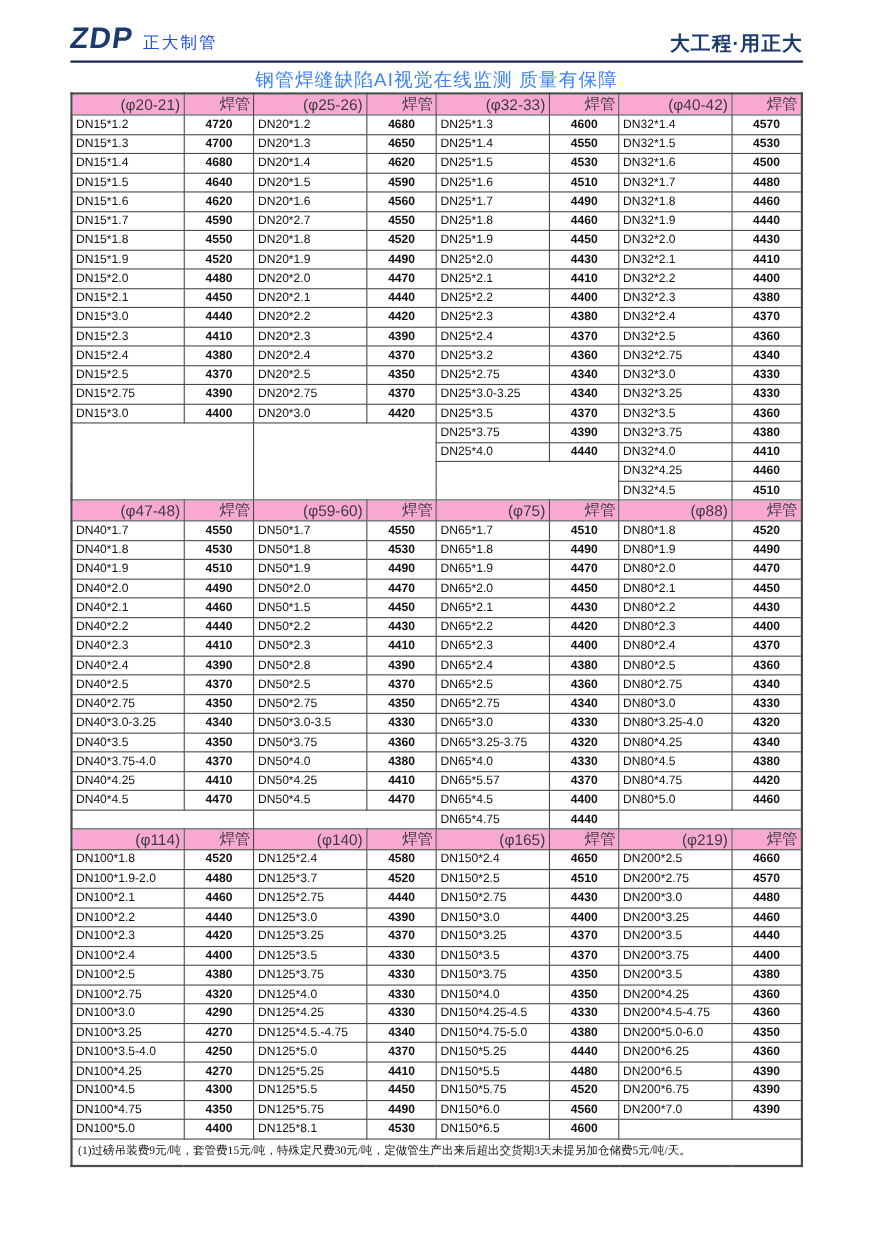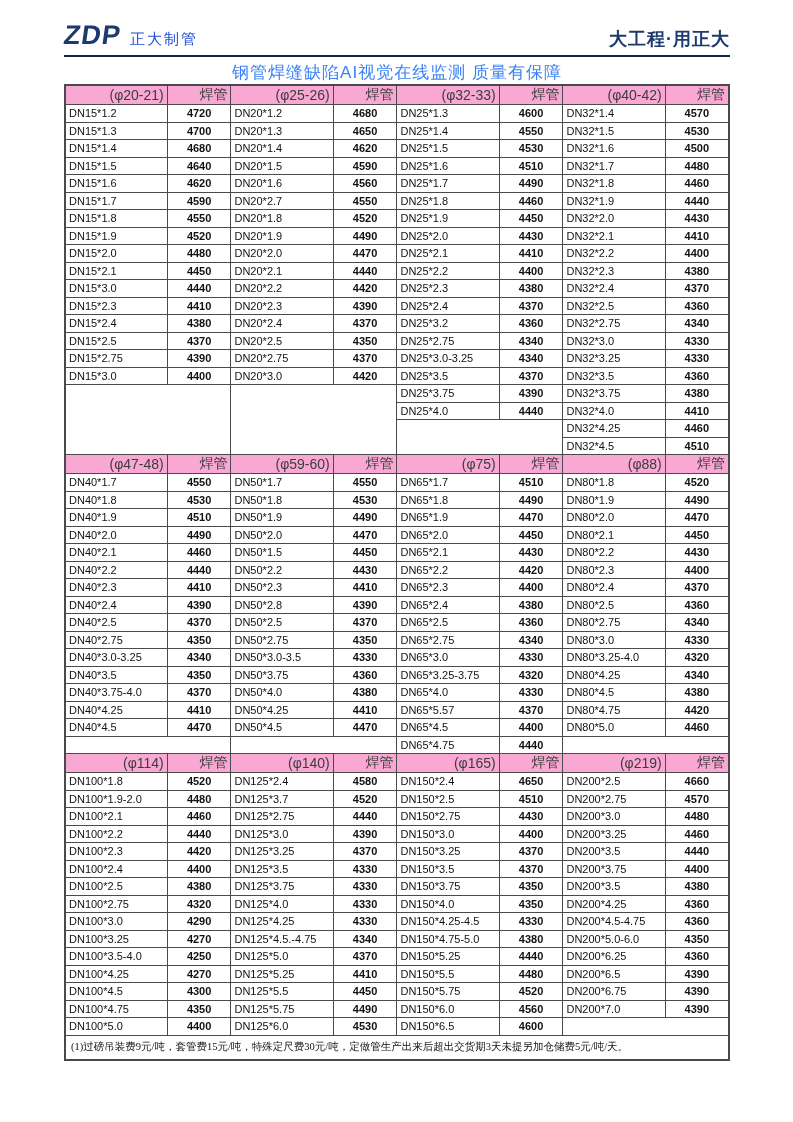--- a/index.html
+++ b/index.html
@@ -570,21 +570,21 @@
           <td class="size">DN125*5.75</td>
           <td class="price">4490</td>
           <td class="size">DN150*6.0</td>
           <td class="price">4560</td>
           <td class="size">DN200*7.0</td>
           <td class="price">4390</td>
         </tr>
         <tr>
           <td class="size">DN100*5.0</td>
           <td class="price">4400</td>
-          <td class="size">DN125*6.0</td>
+          <td class="size">DN125*8.1</td>
           <td class="price">4530</td>
           <td class="size">DN150*6.5</td>
           <td class="price">4600</td>
           <td class="empty" colspan="2" rowspan="1"></td>
         </tr>
       </tbody>
     <tfoot>
       <tr>
         <td colspan="8">
           <div class="note">(1)过磅吊装费9元/吨，套管费15元/吨，特殊定尺费30元/吨，定做管生产出来后超出交货期3天未提另加仓储费5元/吨/天。</div>

